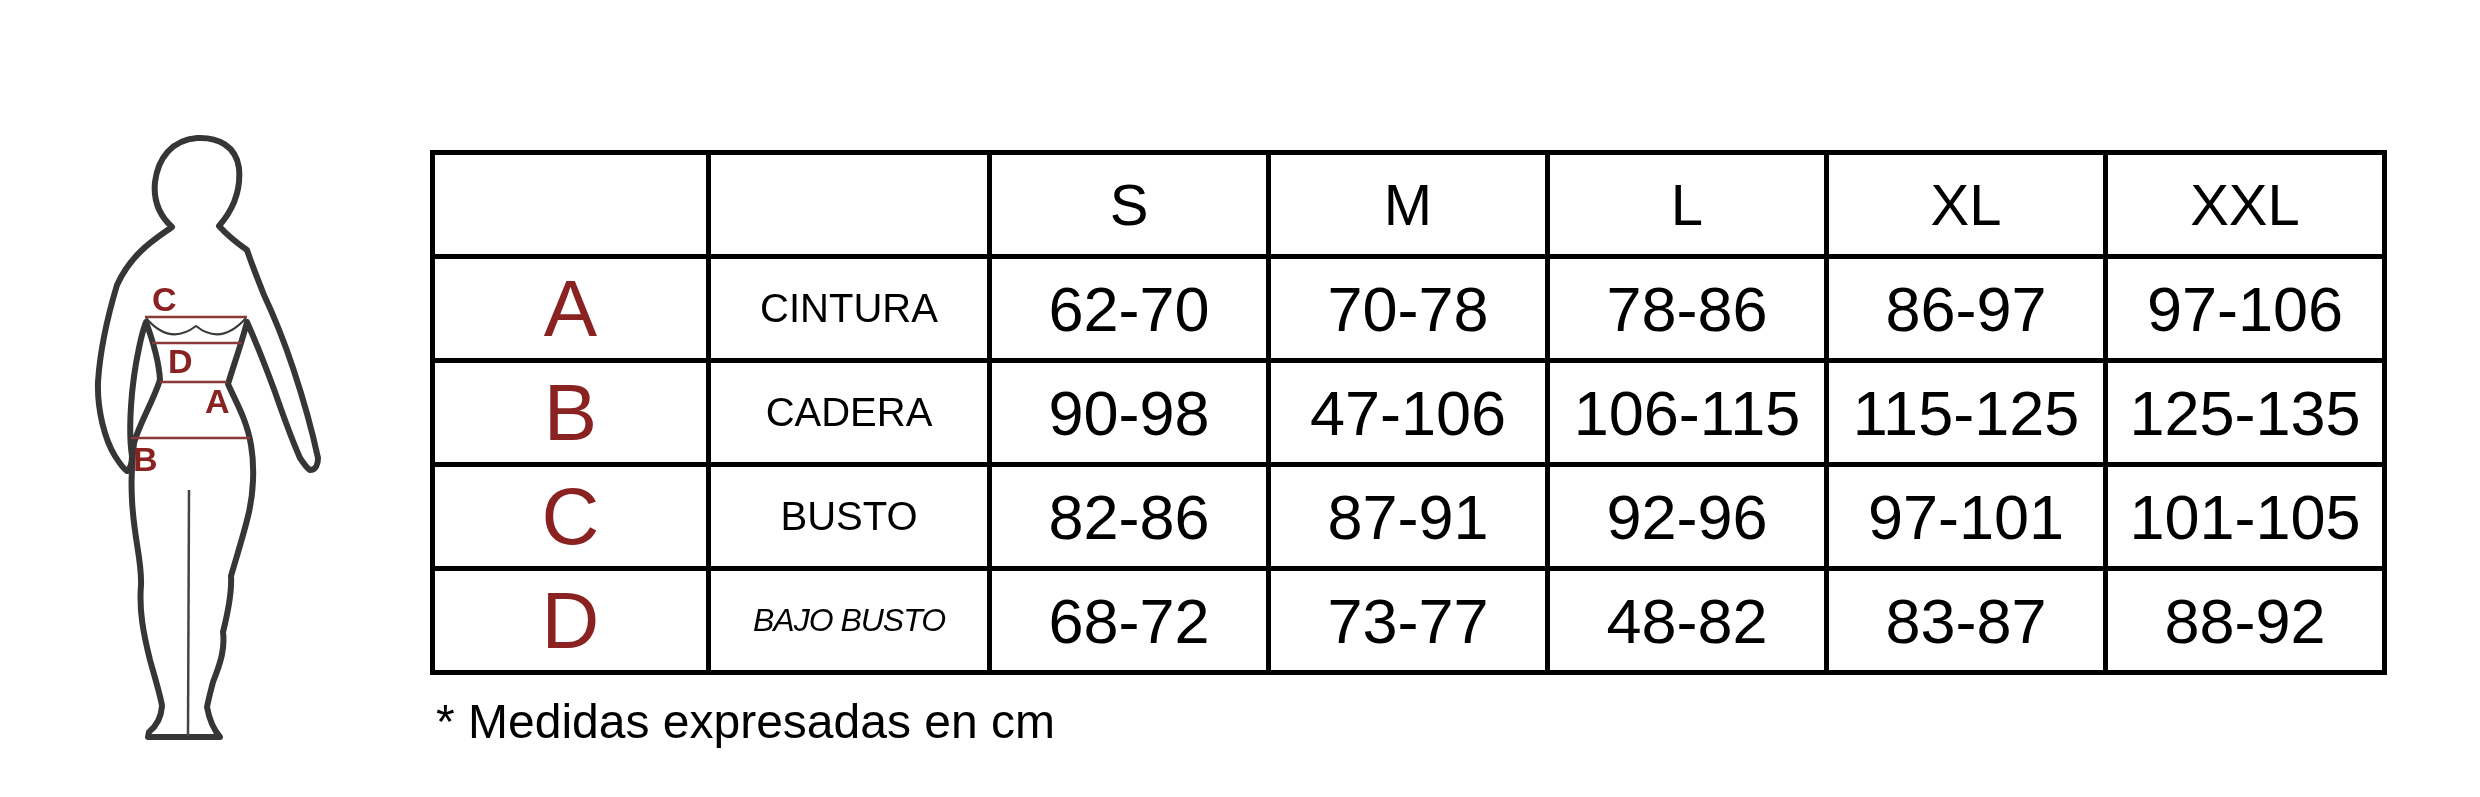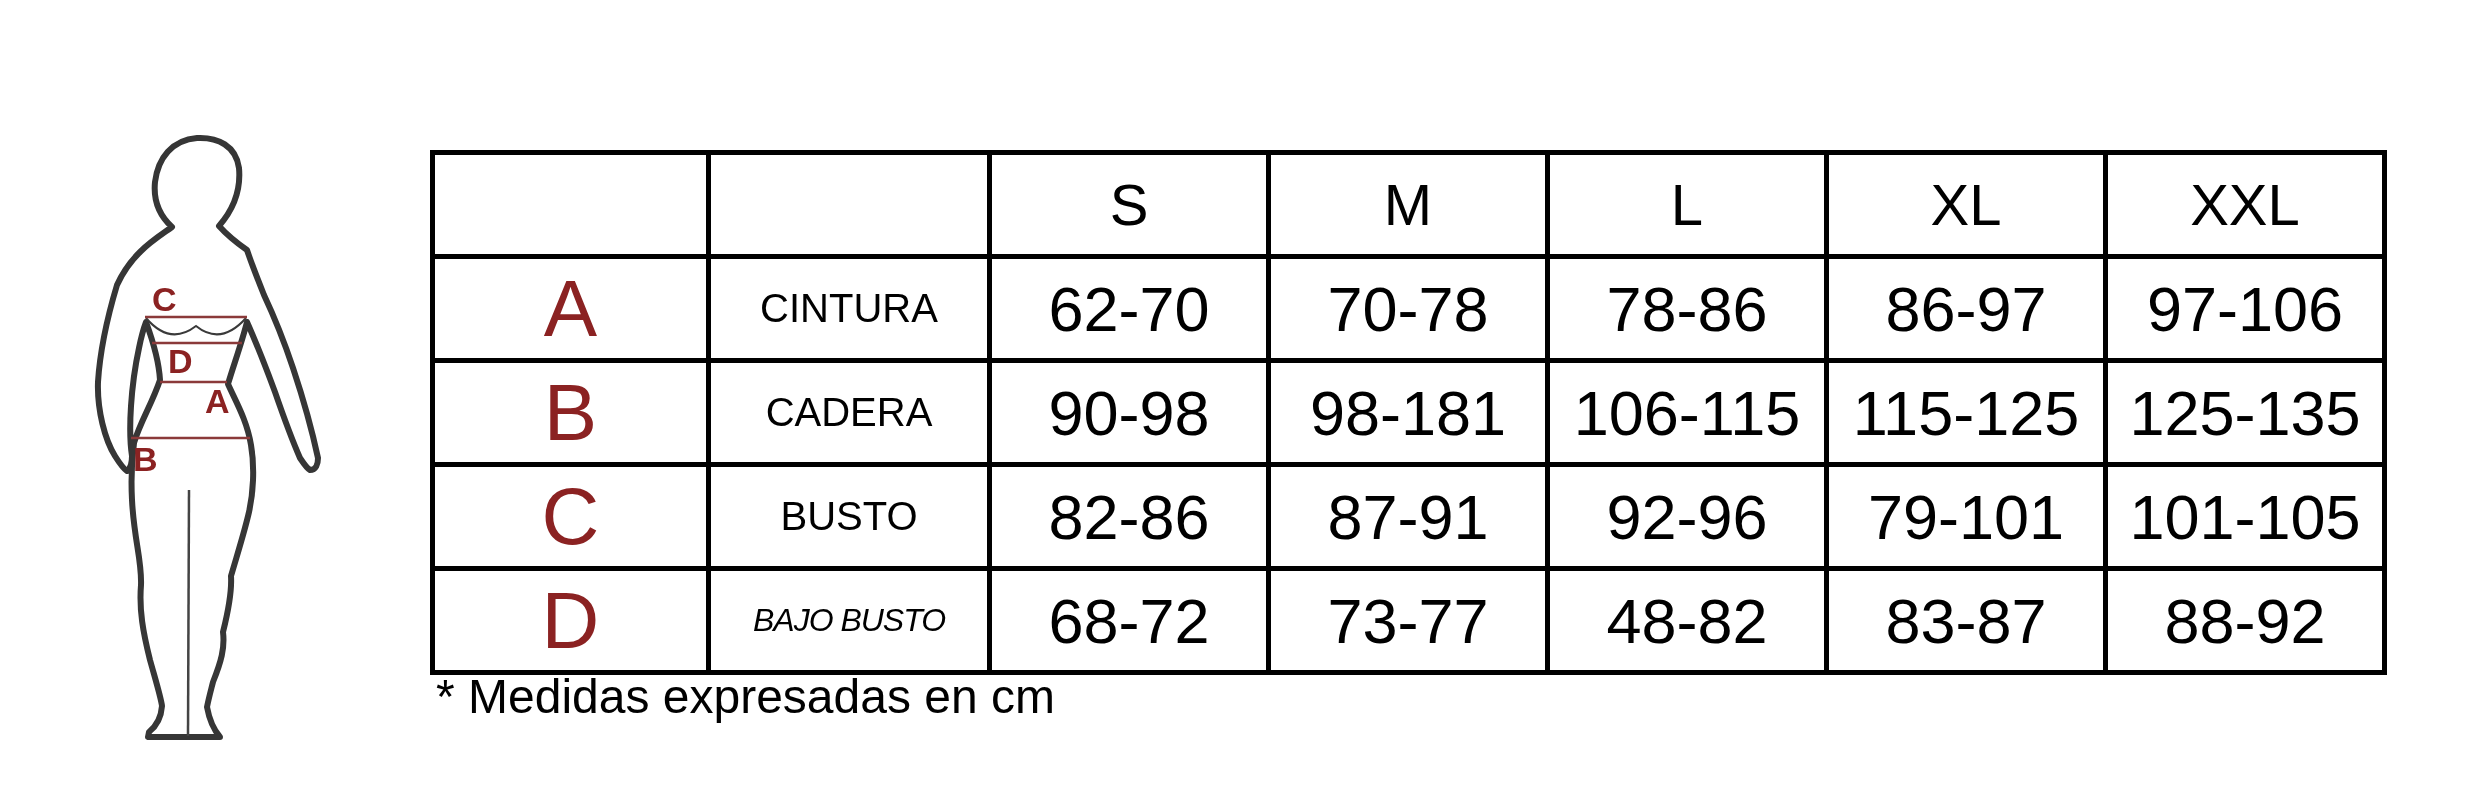--- a/index.html
+++ b/index.html
@@ -22,21 +22,21 @@
     border:5px solid var(--border);
     text-align:center;vertical-align:middle;padding:0;overflow:hidden;
   }
   .size-table tr{height:104px;}
   .header-cell{font-size:58px;}
   .letter-cell{font-size:80px;color:var(--accent);}
   .name-cell{font-size:40px;}
   .name-cell.small{font-size:32px;letter-spacing:-1px;font-style:italic;}
   .value-cell{font-size:63px;}
   .footnote{
-    position:absolute;left:436px;top:669px;font-size:48px;color:#000;
+    position:absolute;left:436px;top:694px;font-size:48px;color:#000;
     white-space:nowrap;
   }
   .fig-letter{
     font-family:"Liberation Sans", sans-serif;font-weight:bold;
     fill:var(--accent);font-size:34px;
   }
 </style>
 </head>
 <body>
 
@@ -123,32 +123,32 @@
       <td class="value-cell">62-70</td>
       <td class="value-cell">70-78</td>
       <td class="value-cell">78-86</td>
       <td class="value-cell">86-97</td>
       <td class="value-cell">97-106</td>
     </tr>
     <tr>
       <td class="letter-cell">B</td>
       <td class="name-cell">CADERA</td>
       <td class="value-cell">90-98</td>
-      <td class="value-cell">98-181</td>
+      <td class="value-cell">47-106</td>
       <td class="value-cell">106-115</td>
       <td class="value-cell">115-125</td>
       <td class="value-cell">125-135</td>
     </tr>
     <tr>
       <td class="letter-cell">C</td>
       <td class="name-cell">BUSTO</td>
       <td class="value-cell">82-86</td>
       <td class="value-cell">87-91</td>
       <td class="value-cell">92-96</td>
-      <td class="value-cell">79-101</td>
+      <td class="value-cell">97-101</td>
       <td class="value-cell">101-105</td>
     </tr>
     <tr>
       <td class="letter-cell">D</td>
       <td class="name-cell small">BAJO BUSTO</td>
       <td class="value-cell">68-72</td>
       <td class="value-cell">73-77</td>
       <td class="value-cell">48-82</td>
       <td class="value-cell">83-87</td>
       <td class="value-cell">88-92</td>

